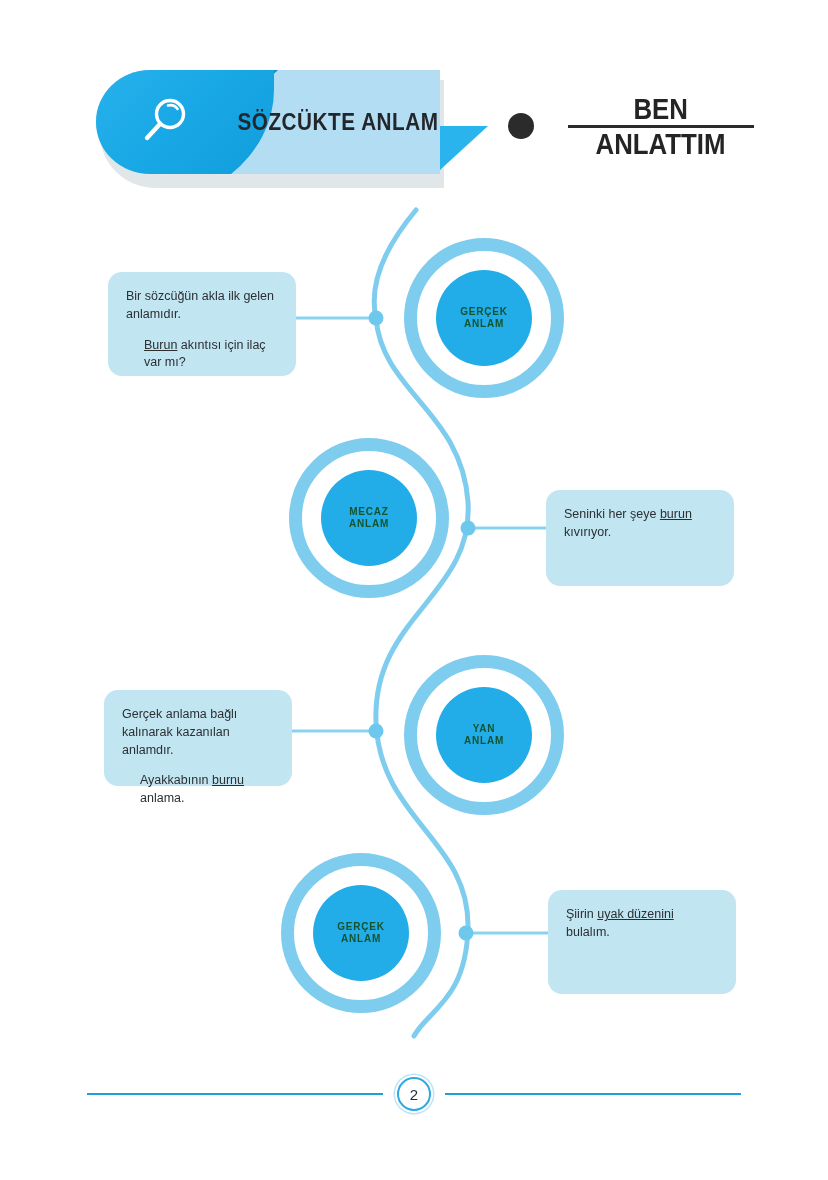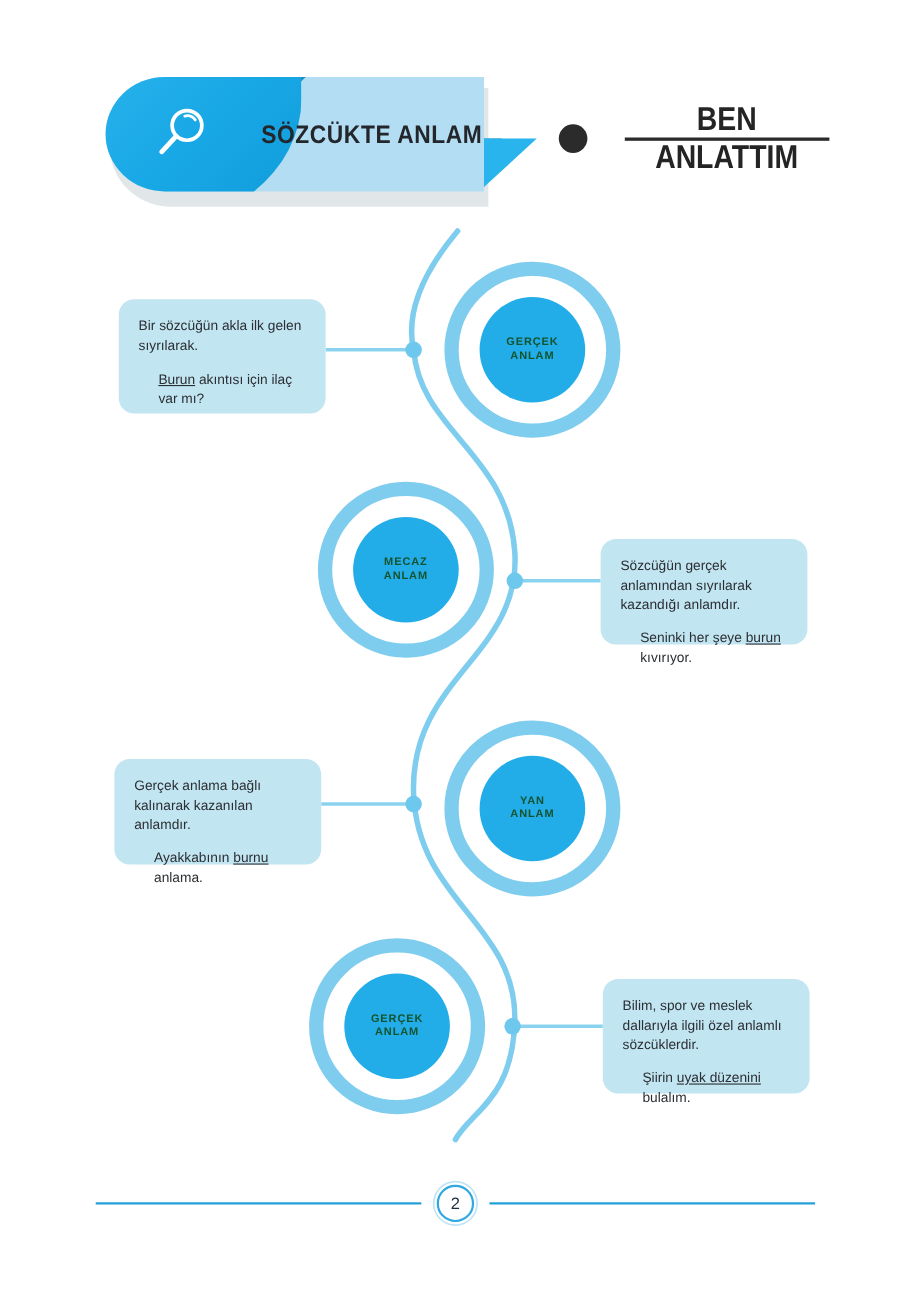--- a/index.html
+++ b/index.html
@@ -354,36 +354,34 @@
     <div class="ring"></div>
     <div class="core">
       <span>
         <span>GERÇEK</span><br>
         <span>ANLAM</span>
       </span>
     </div>
   </div>
 
   <div class="infobox" id="box-gercek">
-    <p>Bir sözcüğün akla ilk gelen sıyrılarak.</p>
+    <p>Bir sözcüğün akla ilk gelen anlamıdır.</p>
     <p><span></span><u>Burun</u><span> akıntısı için ilaç var mı?</span></p>
   </div>
 
   <div class="infobox" id="box-mecaz">
-    <p>Sözcüğün gerçek anlamından sıyrılarak kazandığı anlamdır.</p>
     <p><span>Seninki her şeye </span><u>burun</u><span> kıvırıyor.</span></p>
   </div>
 
   <div class="infobox" id="box-yan">
     <p>Gerçek anlama bağlı kalınarak kazanılan anlamdır.</p>
     <p><span>Ayakkabının </span><u>burnu</u><span> anlama.</span></p>
   </div>
 
   <div class="infobox" id="box-terim">
-    <p>Bilim, spor ve meslek dallarıyla ilgili özel anlamlı sözcüklerdir.</p>
     <p><span>Şiirin </span><u>uyak düzenini</u><span> bulalım.</span></p>
   </div>
 
   <div id="footer">
     <div class="foot-line"></div>
     <div class="foot-badge">
       <span>2</span>
     </div>
     <div class="foot-line"></div>
   </div>

